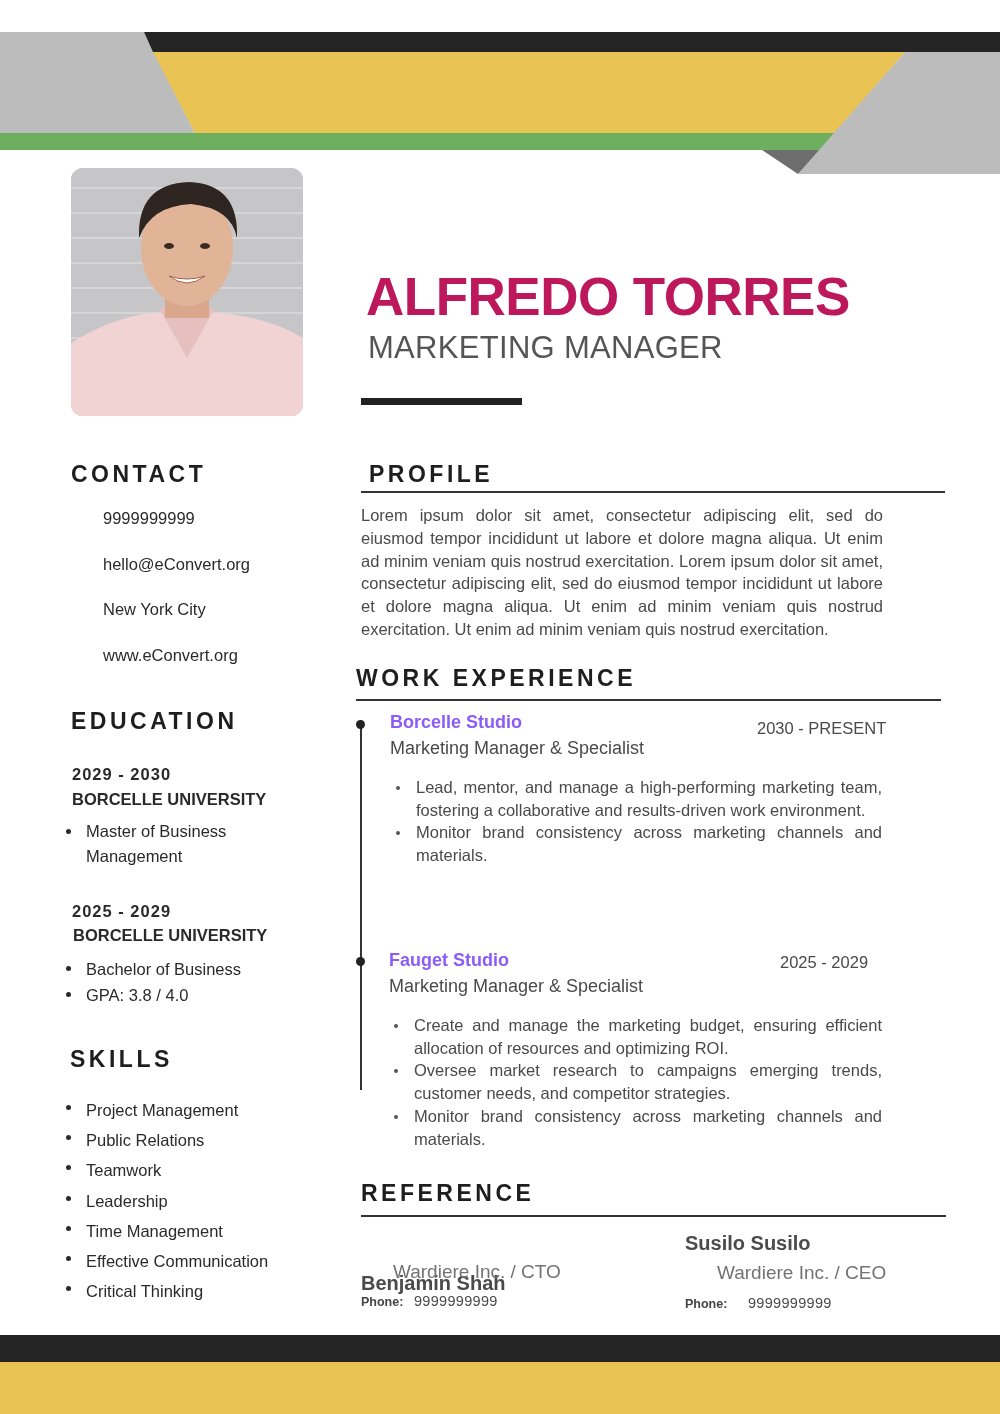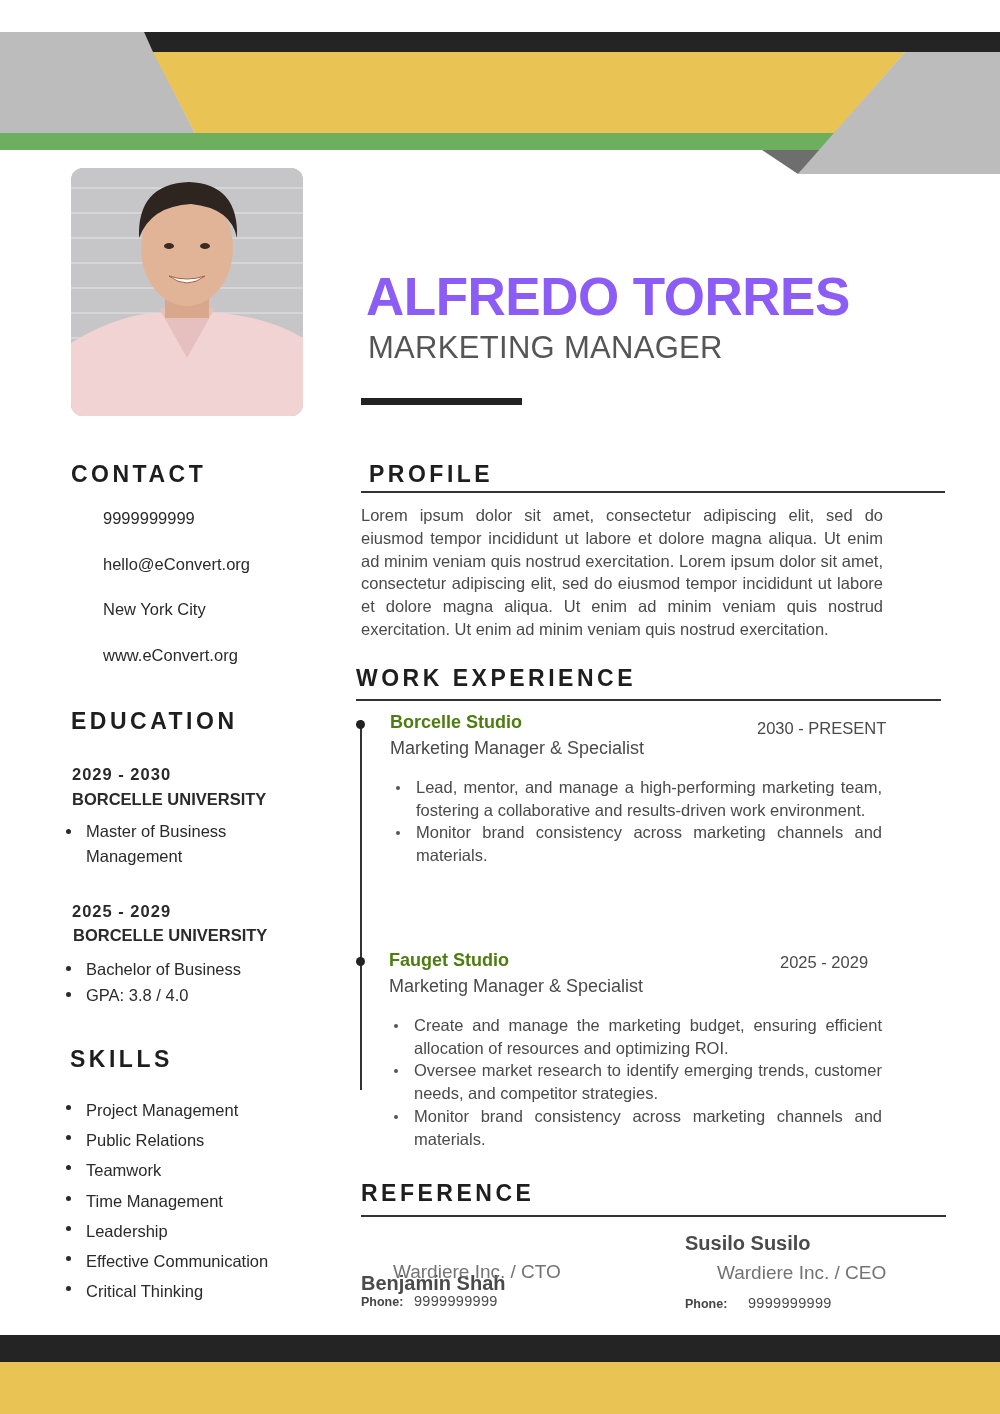--- a/index.html
+++ b/index.html
@@ -10,21 +10,21 @@
   
   #header-art { position: absolute; left: 0; top: 0; width: 1000px; height: 180px; }
   #footer-black { position: absolute; left: 0; top: 1335px; width: 1000px; height: 27px; background: #242424; }
   #footer-yellow { position: absolute; left: 0; top: 1362px; width: 1000px; height: 52px; background: #e9c455; }
 
   
   #photo { left: 71px; top: 168px; width: 232px; height: 248px; border-radius: 12px; overflow: hidden; background: #c9c9cb; }
   #photo svg { display: block; }
 
   
-  #name { left: 366px; top: 266px; font-size: 53px; font-weight: 700; color: #8b5cf6; letter-spacing: -0.5px; white-space: nowrap; }
+  #name { left: 366px; top: 266px; font-size: 53px; font-weight: 700; color: #be185d; letter-spacing: -0.5px; white-space: nowrap; }
   #jobtitle { left: 368px; top: 330px; font-size: 31px; color: #555555; letter-spacing: 0.3px; white-space: nowrap; }
   #name-rule { left: 361px; top: 398px; width: 161px; height: 7px; background: #222222; }
 
   
   .sec-h { position: absolute; font-size: 23px; font-weight: 700; letter-spacing: 3.5px; color: #1e1e1e; white-space: nowrap; }
   .sec-rule { position: absolute; height: 2px; background: #333333; }
 
   
   .contact-line { position: absolute; left: 103px; font-size: 16.5px; color: #2a2a2a; white-space: nowrap; }
   .edu-years { position: absolute; left: 72px; font-size: 16.5px; font-weight: 700; letter-spacing: 1px; color: #2a2a2a; }
@@ -32,21 +32,21 @@
   .bullet-list { position: absolute; list-style: none; }
   .bullet-list li { position: relative; padding-left: 22px; font-size: 16.5px; color: #2a2a2a; }
   .bullet-list li::before { content: ""; position: absolute; left: 2px; top: 10px; width: 5px; height: 5px; border-radius: 50%; background: #2a2a2a; }
 
   
   #profile-text { left: 361px; top: 504px; width: 522px; font-size: 16.5px; line-height: 22.8px; color: #4a4a4a; text-align: justify; }
 
   
   #timeline-line { left: 360px; top: 720px; width: 2px; height: 370px; background: #333333; }
   .timeline-dot { position: absolute; width: 9px; height: 9px; border-radius: 50%; background: #222222; }
-  .company { position: absolute; font-size: 18px; font-weight: 700; color: #4d7c0f; white-space: nowrap; }
+  .company { position: absolute; font-size: 18px; font-weight: 700; color: #8b5cf6; white-space: nowrap; }
   .role { position: absolute; font-size: 18px; color: #4a4a4a; white-space: nowrap; }
   .dates { position: absolute; font-size: 16.5px; color: #4a4a4a; white-space: nowrap; }
   .work-bullets { position: absolute; list-style: none; width: 490px; }
   .work-bullets li { position: relative; padding-left: 24px; font-size: 16.5px; line-height: 22.7px; color: #4a4a4a; text-align: justify; }
   .work-bullets li::before { content: ""; position: absolute; left: 4px; top: 10px; width: 4px; height: 4px; border-radius: 50%; background: #555555; }
 
   
   .ref-name { position: absolute; font-size: 20px; font-weight: 700; color: #4a4a4a; white-space: nowrap; }
   .ref-org { position: absolute; font-size: 19px; color: #737373; white-space: nowrap; margin-left: 32px; }
   .ref-phone-label { position: absolute; font-size: 12.5px; font-weight: 700; color: #444444; white-space: nowrap; }
@@ -110,22 +110,22 @@
 <ul class="bullet-list" style="left:64px; top:956px; width:240px; line-height:26px;">
   <li>Bachelor of Business</li>
   <li>GPA: 3.8 / 4.0</li>
 </ul>
 
 <div class="sec-h" style="left:70px; top:1046px;">SKILLS</div>
 <ul class="bullet-list" style="left:64px; top:1095px; width:260px; line-height:30.2px;">
   <li>Project Management</li>
   <li>Public Relations</li>
   <li>Teamwork</li>
+  <li>Leadership</li>
   <li>Time Management</li>
-  <li>Leadership</li>
   <li>Effective Communication</li>
   <li>Critical Thinking</li>
 </ul>
 
 <div class="sec-h" style="left:369px; top:461px;">PROFILE</div>
 <div class="sec-rule" style="left:361px; top:491px; width:584px;"></div>
 <div id="profile-text" class="abs">Lorem ipsum dolor sit amet, consectetur adipiscing elit, sed do eiusmod tempor incididunt ut labore et dolore magna aliqua. Ut enim ad minim veniam quis nostrud exercitation. Lorem ipsum dolor sit amet, consectetur adipiscing elit, sed do eiusmod tempor incididunt ut labore et dolore magna aliqua. Ut enim ad minim veniam quis nostrud exercitation. Ut enim ad minim veniam quis nostrud exercitation.</div>
 
 <div class="sec-h" style="left:356px; top:665px;">WORK EXPERIENCE</div>
 <div class="sec-rule" style="left:356px; top:699px; width:585px;"></div>
@@ -139,21 +139,21 @@
   <li>Lead, mentor, and manage a high-performing marketing team, fostering a collaborative and results-driven work environment.</li>
   <li>Monitor brand consistency across marketing channels and materials.</li>
 </ul>
 
 <div class="timeline-dot" style="left:356px; top:957px;"></div>
 <div class="company" style="left:389px; top:950px;">Fauget Studio</div>
 <div class="role" style="left:389px; top:976px;">Marketing Manager &amp; Specialist</div>
 <div class="dates" style="left:780px; top:953px;">2025 -  2029</div>
 <ul class="work-bullets" style="left:390px; top:1014px; width:492px;">
   <li>Create and manage the marketing budget, ensuring efficient allocation of resources and optimizing ROI.</li>
-  <li>Oversee market research to identify emerging trends, customer needs, and competitor strategies.</li>
+  <li>Oversee market research to campaigns emerging trends, customer needs, and competitor strategies.</li>
   <li>Monitor brand consistency across marketing channels and materials.</li>
 </ul>
 
 <div class="sec-h" style="left:361px; top:1180px;">REFERENCE</div>
 <div class="sec-rule" style="left:361px; top:1215px; width:585px;"></div>
 
 <div class="ref-name" style="left:361px; top:1230px;margin-top:42px;">Benjamin Shah</div>
 <div class="ref-org" style="left:361px; top:1261px;">Wardiere Inc. / CTO</div>
 <div class="ref-phone-label" style="left:361px; top:1295px;">Phone:</div>
 <div class="ref-phone" style="left:414px; top:1293px;">9999999999</div>

